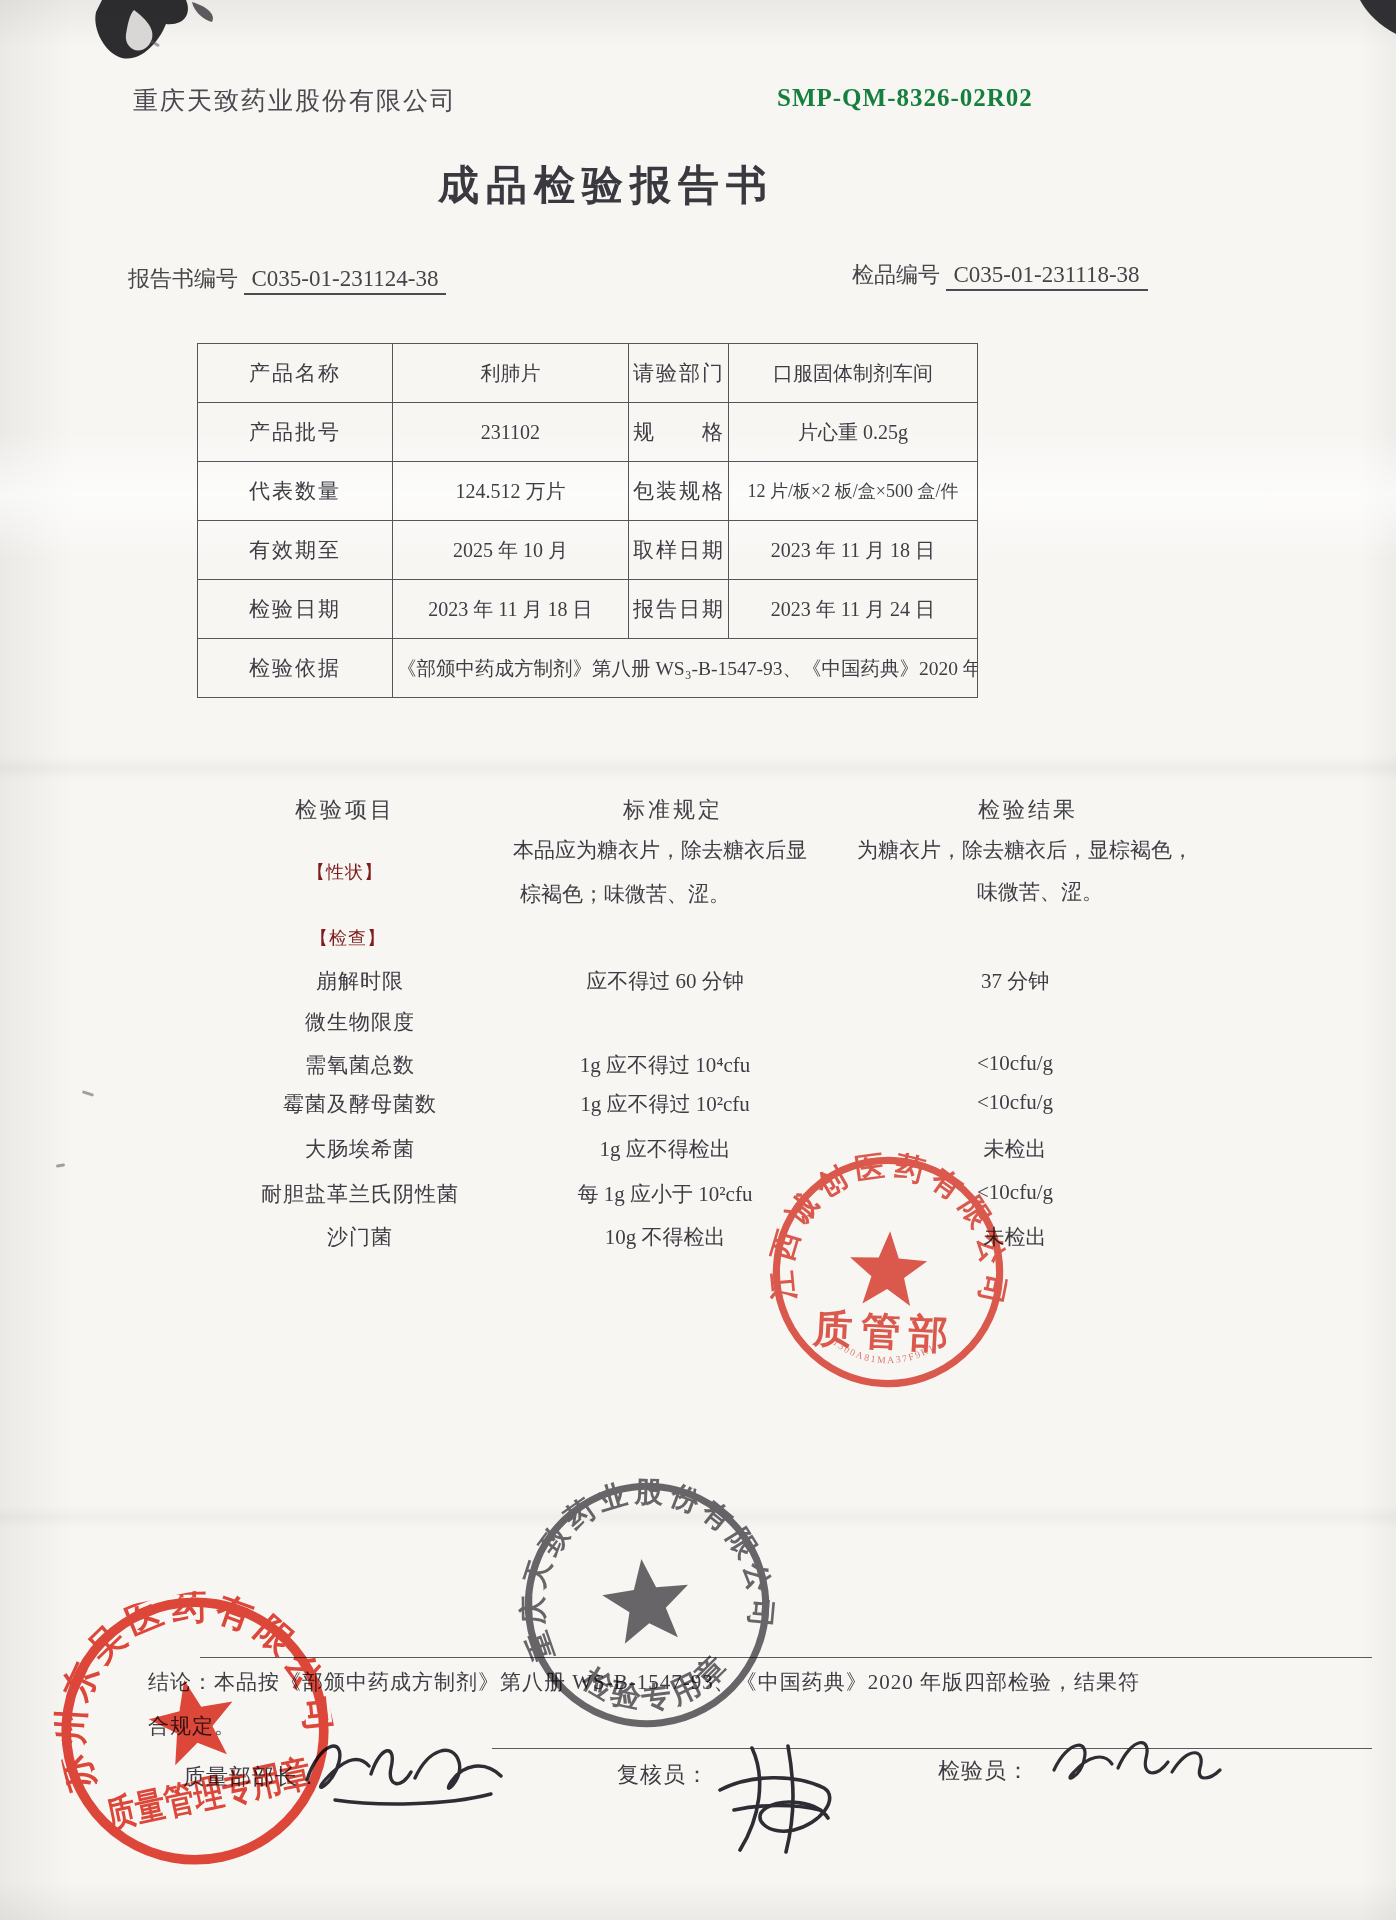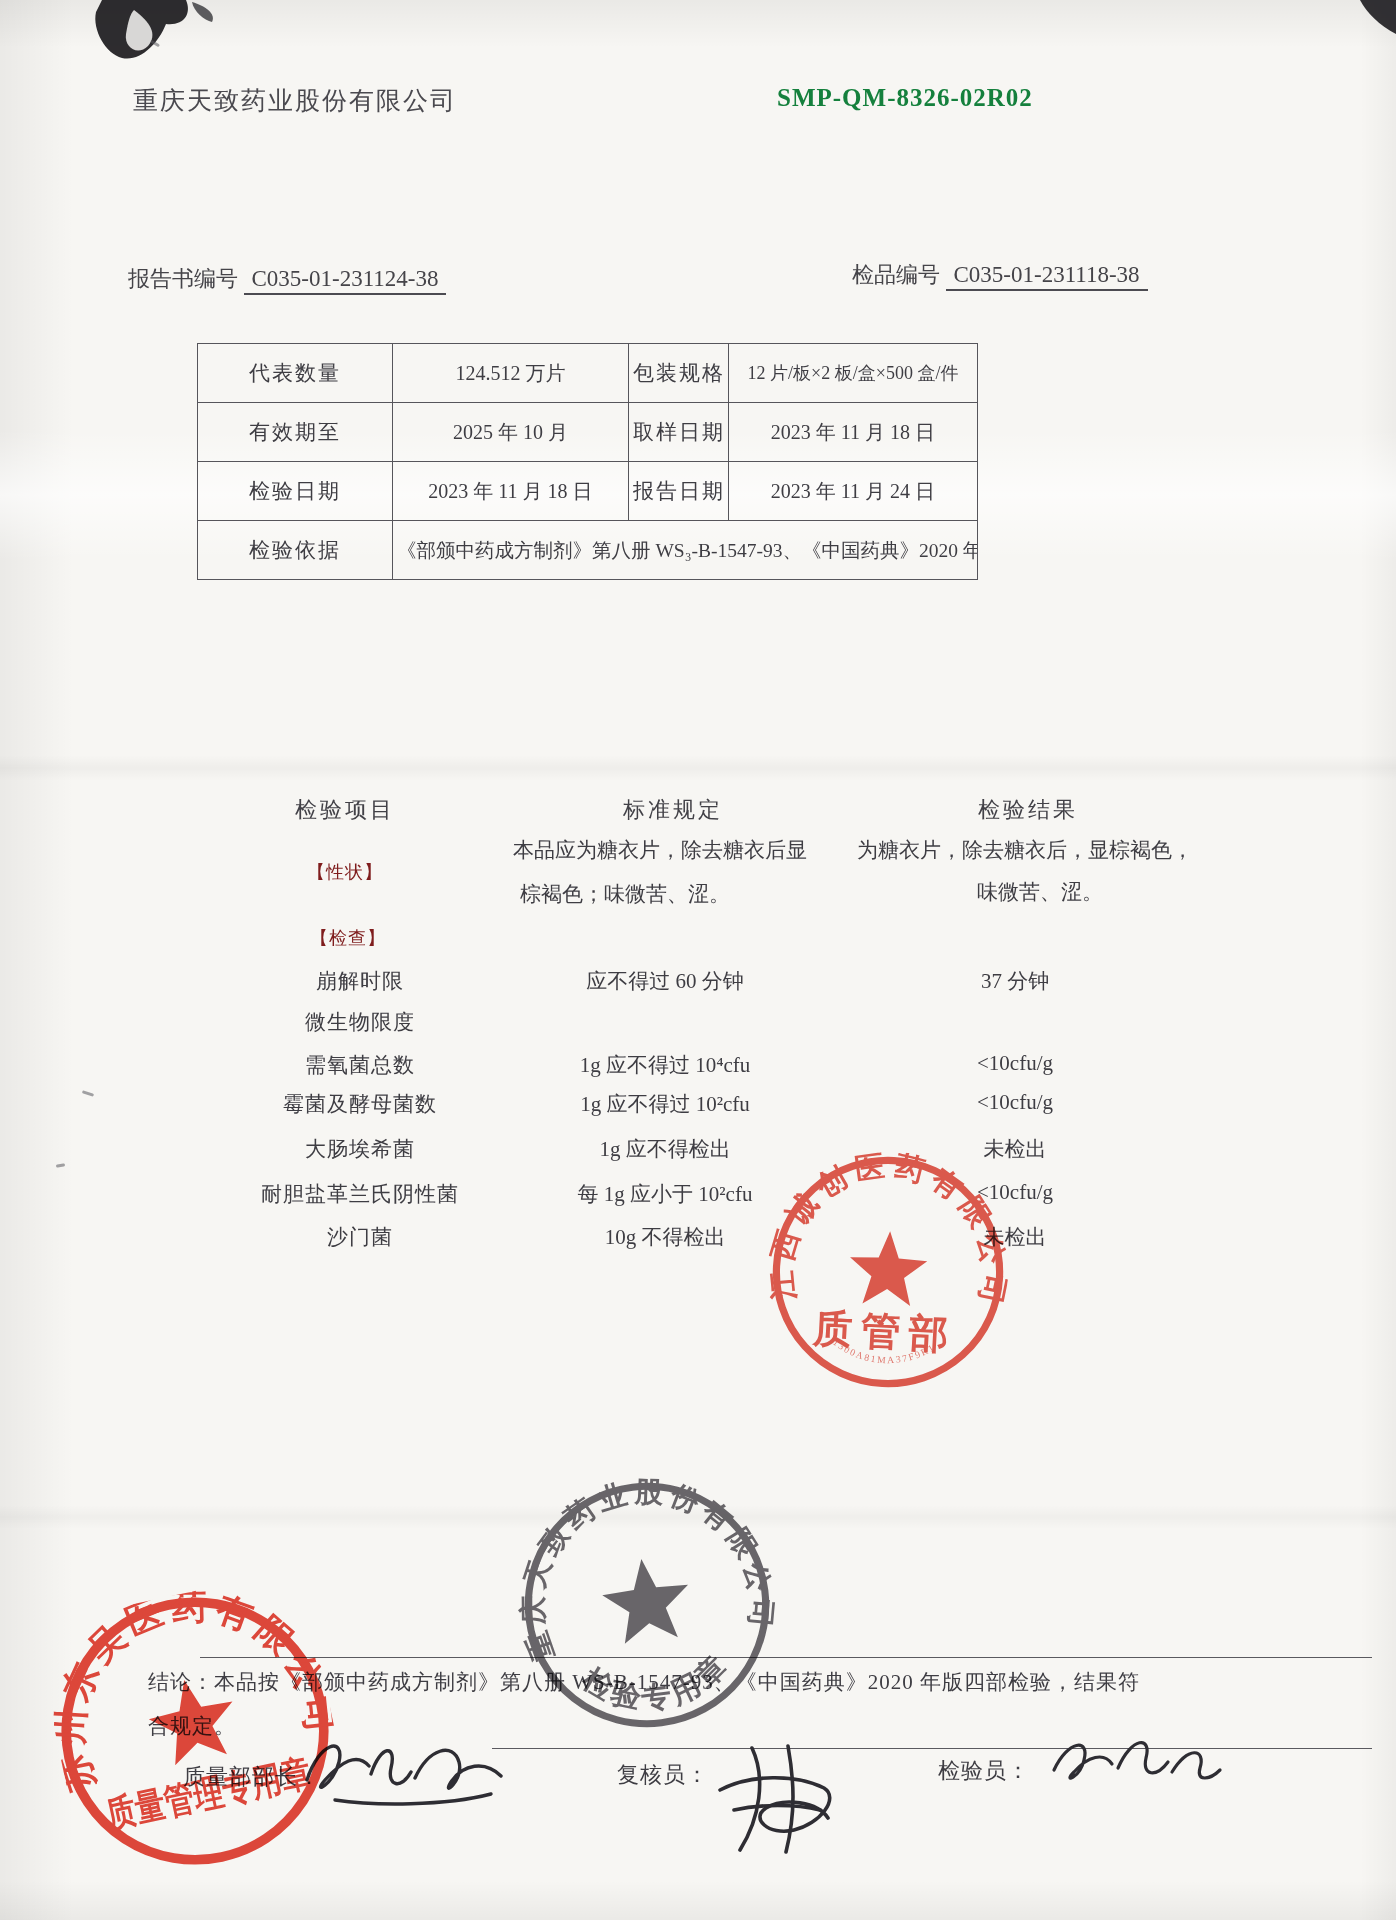--- a/index.html
+++ b/index.html
@@ -55,38 +55,51 @@
   </svg>
   <svg class="abs" style="left:1346px;top:0;width:50px;height:42px;" viewBox="0 0 50 42">
     <path d="M14,0 L50,0 L50,34 C34,26 20,12 14,0 Z" fill="#17161a" opacity=".88"></path>
   </svg>
   <div class="speck" style="left:82px;top:1092px;width:12px;height:3px;transform:rotate(18deg);"></div>
   <div class="speck" style="left:56px;top:1164px;width:9px;height:3px;transform:rotate(-10deg);"></div>
   <div class="speck" style="left:150px;top:42px;width:10px;height:3px;transform:rotate(30deg);"></div>
 
   <div class="abs company" style="left:133px;top:84px;">重庆天致药业股份有限公司</div>
   <div class="abs doccode" style="left:777px;top:84px;">SMP-QM-8326-02R02</div>
+  <div class="abs title" style="left:438px;top:158px;">成品检验报告书</div>
 
   <div class="abs numline" style="left:128px;top:264px;">
     <span>报告书编号</span>
     <span class="val">C035-01-231124-38</span>
   </div>
   <div class="abs numline" style="left:852px;top:260px;">
     <span>检品编号</span>
     <span class="val">C035-01-231118-38</span>
   </div>
 
   <table class="info abs" style="left:197px;top:343px;">
     <colgroup>
         <col style="width:195px">
         <col style="width:236px">
         <col style="width:100px">
         <col style="width:249px">
       </colgroup>
     <tbody>
+        <tr>
+      <td class="lbl">产品名称</td>
+      <td>利肺片</td>
+      <td class="lbl">请验部门</td>
+      <td>口服固体制剂车间</td>
+    </tr>
+    <tr>
+      <td class="lbl">产品批号</td>
+      <td>231102</td>
+      <td class="lbl">规　　格</td>
+      <td>片心重 0.25g</td>
+    </tr>
     <tr>
       <td class="lbl">代表数量</td>
       <td>124.512 万片</td>
       <td class="lbl">包装规格</td>
       <td style="font-size:18px;">12 片/板×2 板/盒×500 盒/件</td>
     </tr>
     <tr>
       <td class="lbl">有效期至</td>
       <td>2025 年 10 月</td>
       <td class="lbl">取样日期</td>

